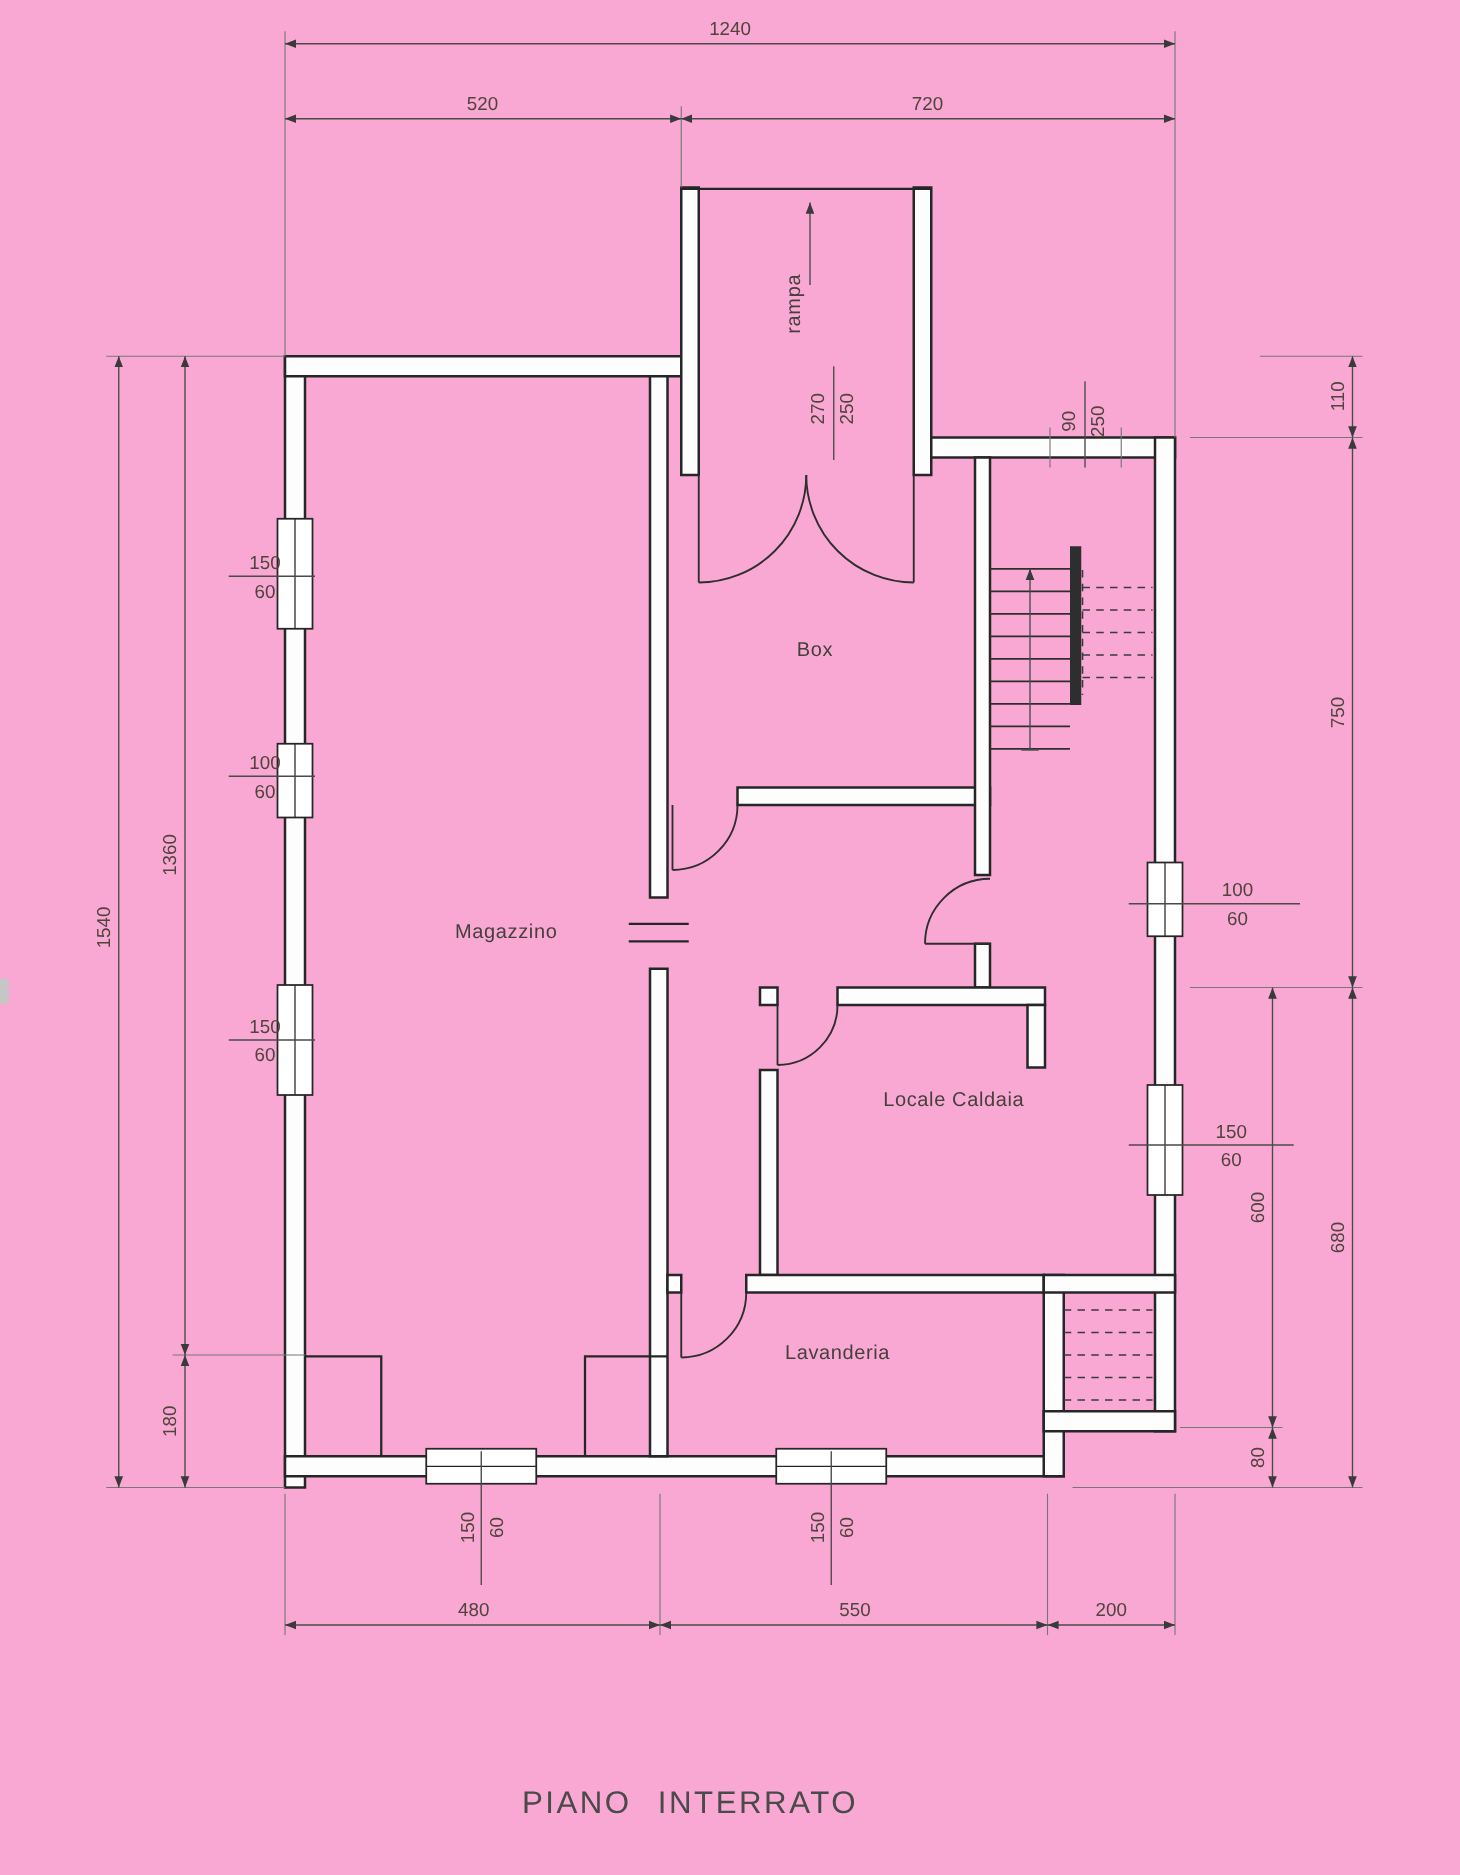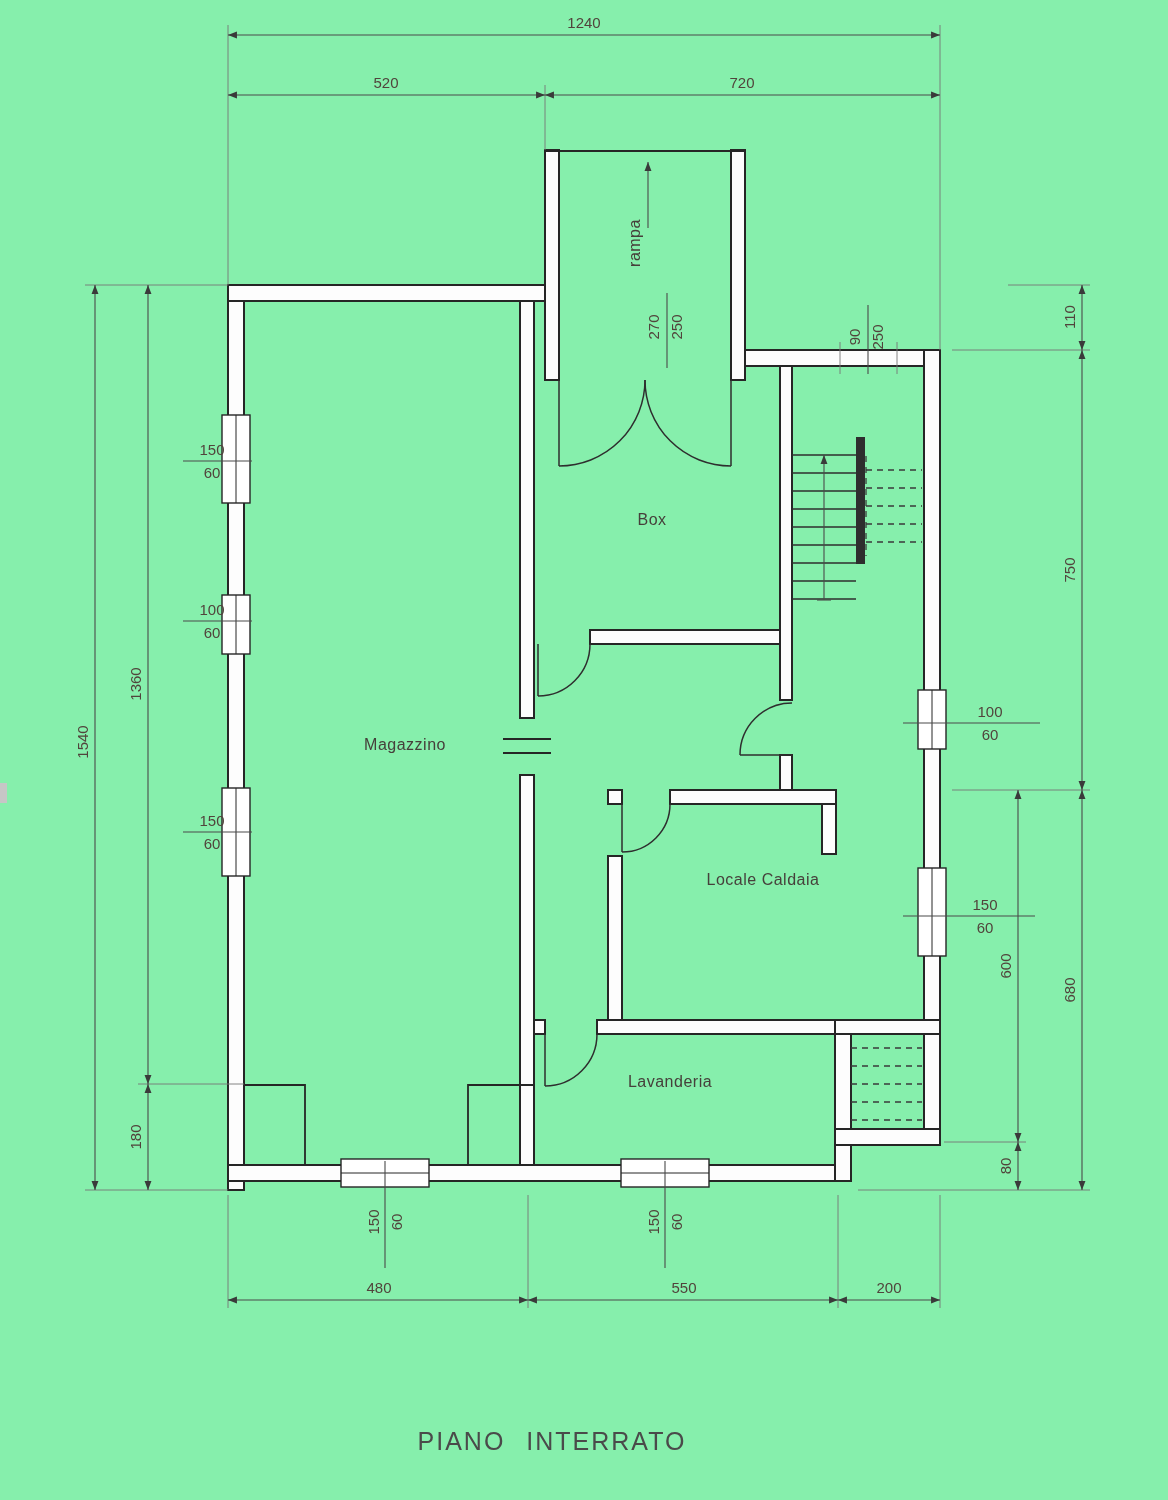--- a/index.html
+++ b/index.html
@@ -1,16 +1,16 @@
 <!DOCTYPE html>
 <html><head>
 <meta charset="utf-8">
 <style>
   html,body{margin:0;padding:0;background:#fcfcfc;}
-  .page{position:relative;width:1168px;height:1500px;background:#86efac;overflow:hidden;}
+  .page{position:relative;width:1168px;height:1500px;background:#f9a8d4;overflow:hidden;}
   svg{position:absolute;left:0;top:0;}
   .wall{fill:#fdfdfd;stroke:#262626;stroke-width:2;}
   .thin{stroke:#262626;stroke-width:1.8;fill:none;}
   .door{stroke:#2e2e2e;stroke-width:1.5;fill:none;}
   .tread{stroke:#2e2e2e;stroke-width:1.4;}
   .dash{stroke:#3a3a3a;stroke-width:1.3;stroke-dasharray:6 5;fill:none;}
   .dim-line{stroke:#4a4a4a;stroke-width:1.1;fill:none;}
   .ext{stroke:#767676;stroke-width:0.9;}
   .fbar{stroke:#4a4a4a;stroke-width:1.1;}
   .win{fill:#ffffff;stroke:#262626;stroke-width:1.4;}

